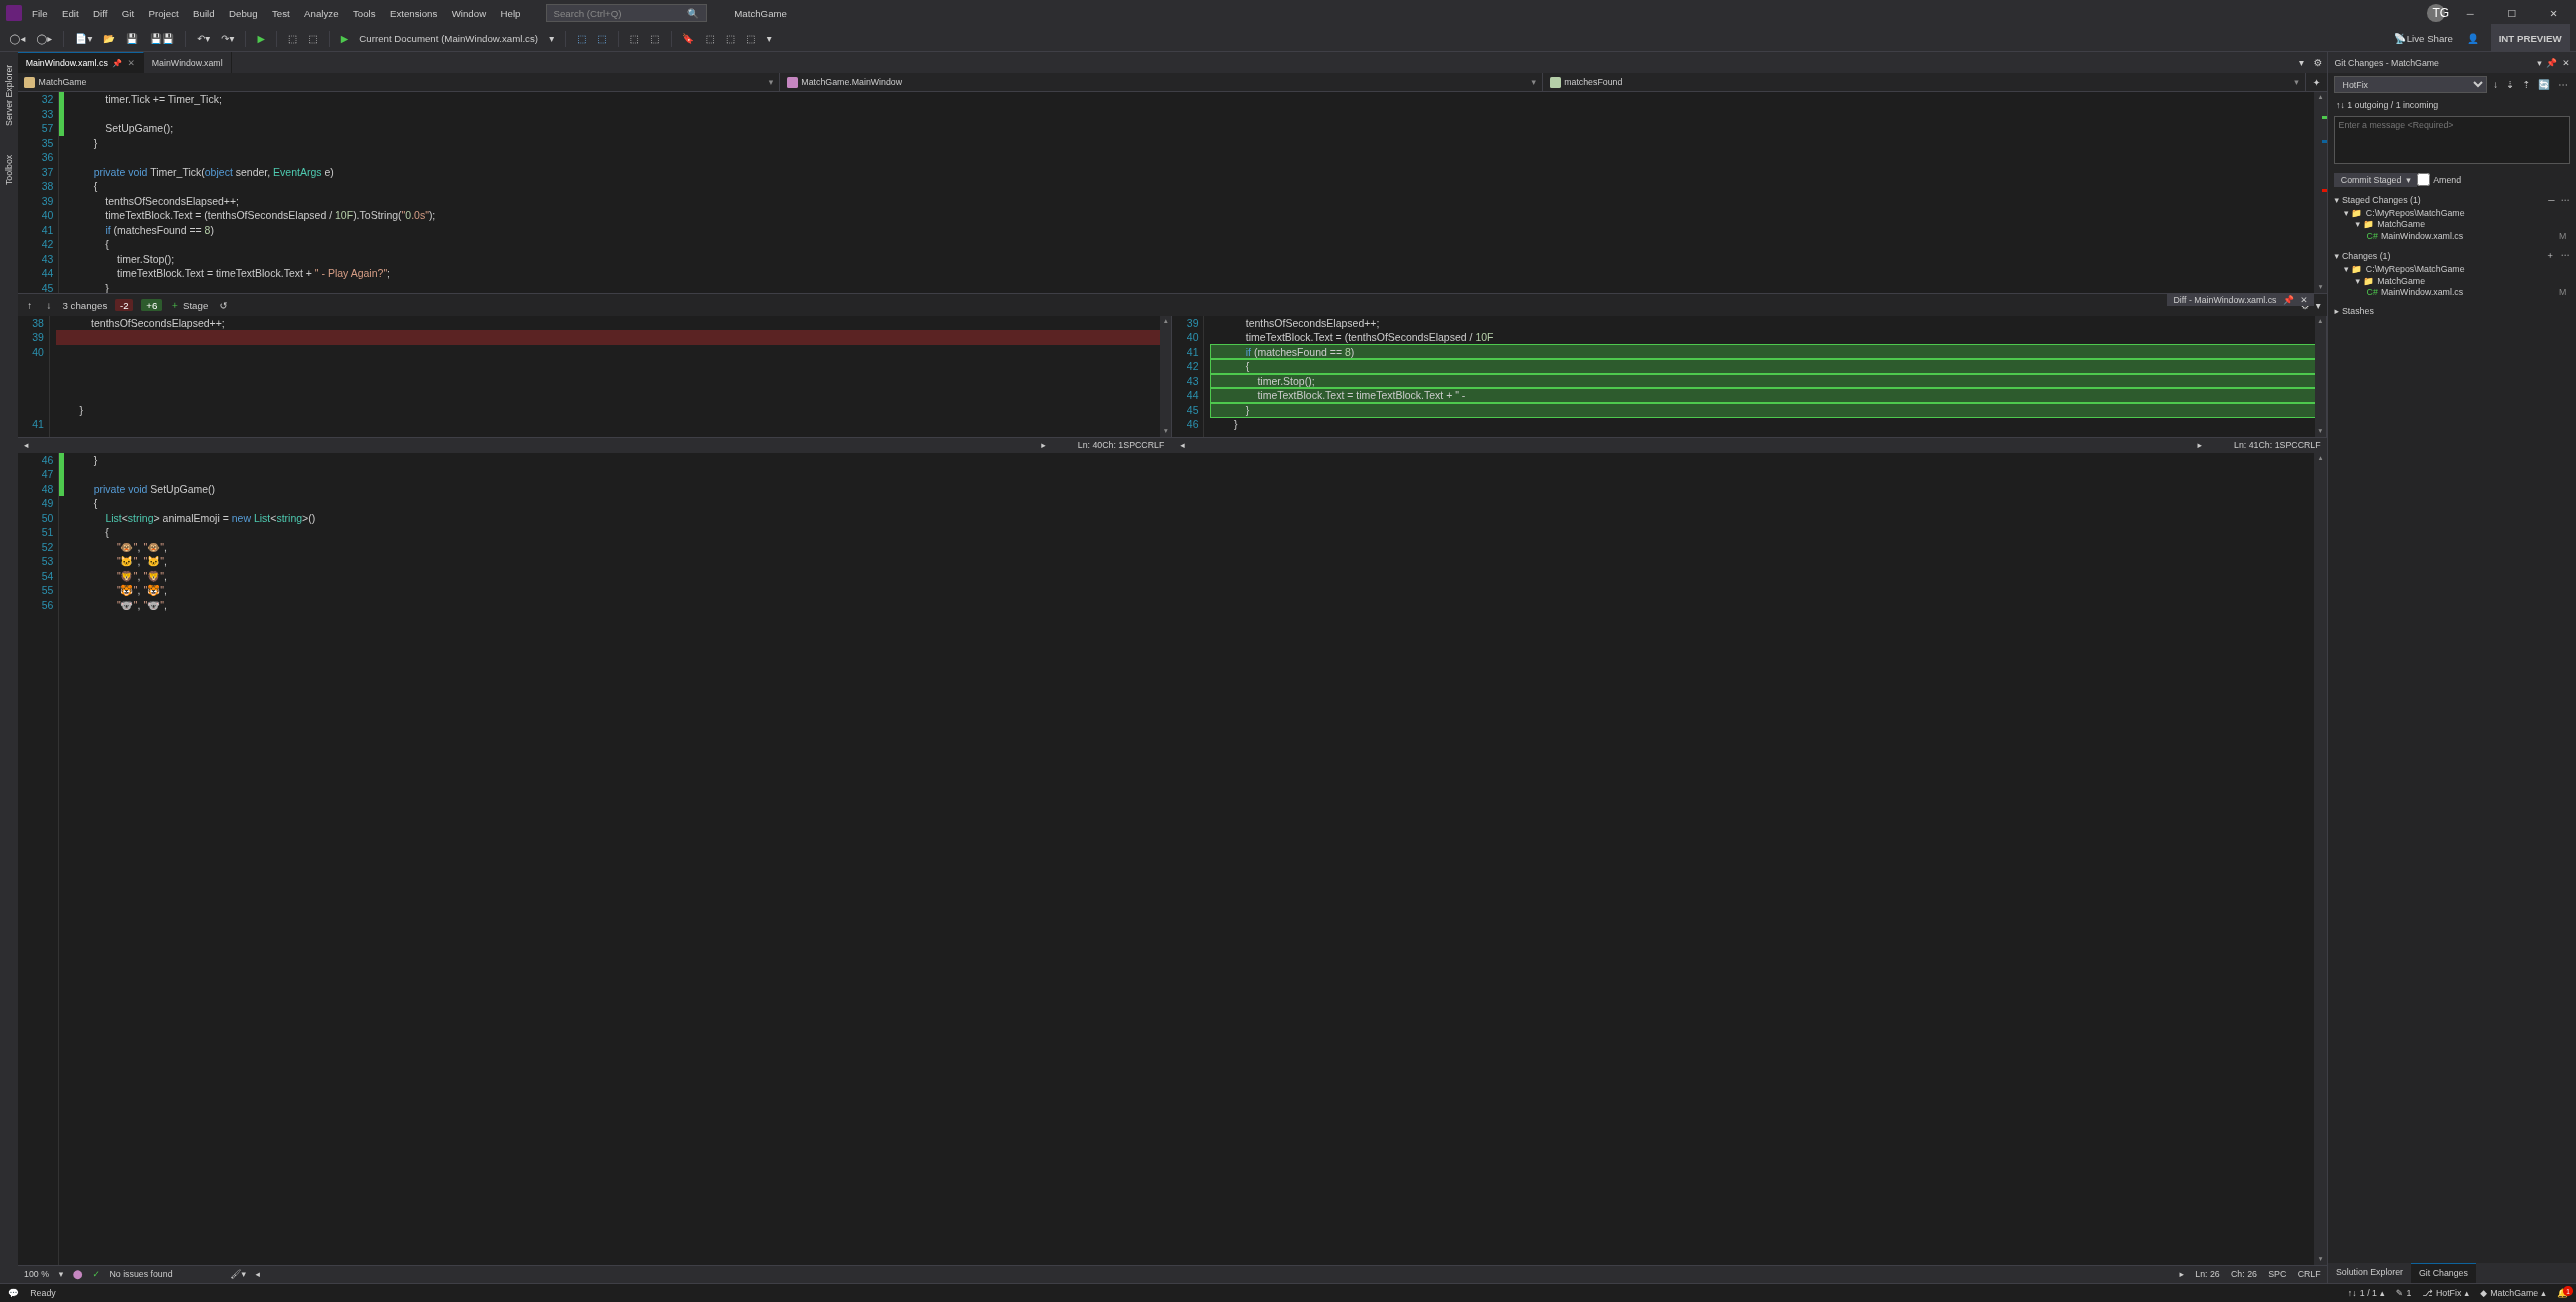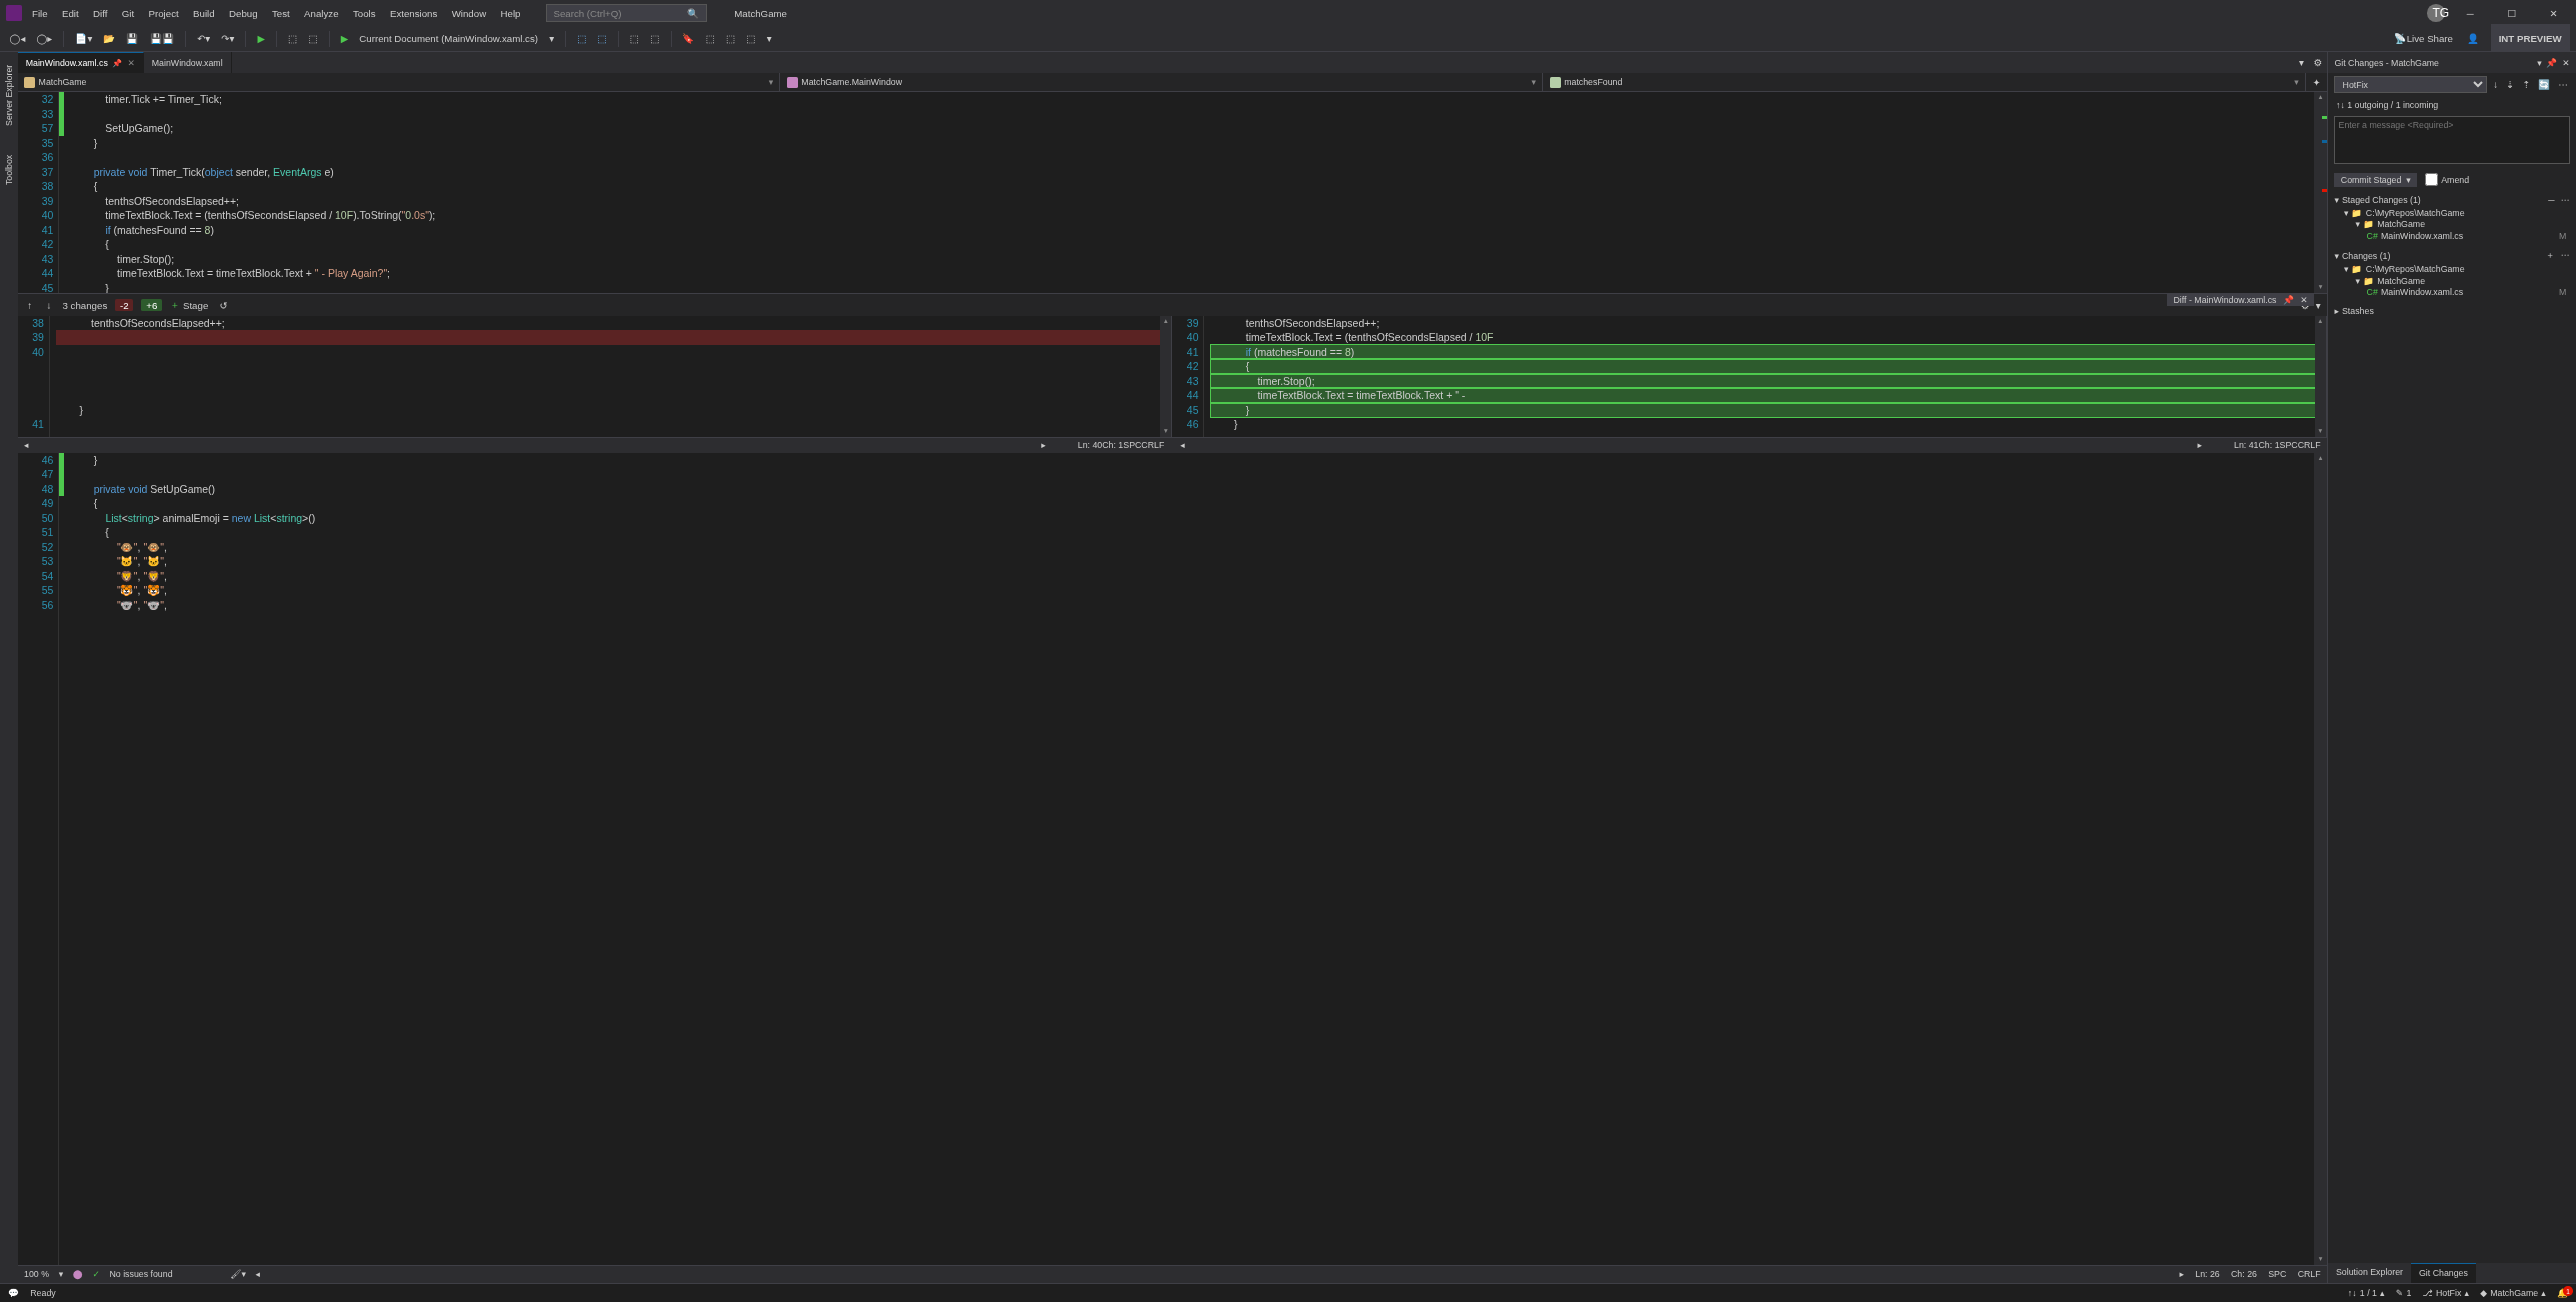--- a/index.html
+++ b/index.html
@@ -81,21 +81,21 @@
 
 .git-panel { width: 249px; background: #252526; border-left: 0.8px solid #3f3f46; display: flex; flex-direction: column; }
 .git-header { background: #2d2d30; height: 21px; display: flex; align-items: center; padding: 0 6.4px; font-size: 8.8px; }
 .git-header .right { margin-left: auto; display: flex; gap: 4.8px; }
 .git-toolbar { padding: 3.2px 6.4px; display: flex; align-items: center; gap: 4.8px; }
 .git-toolbar select { background: #3f3f46; color: #ccc; border: 0.8px solid #555; padding: 1.6px 3.2px; flex: 1; font-size: 8.8px; }
 .git-toolbar .gbtn { color: #ccc; cursor: pointer; padding: 1.6px; }
 .git-sync { padding: 3.2px 8px; color: #ccc; font-size: 8.8px; }
 .git-msg { margin: 3.2px 6.4px; }
 .git-msg textarea { width: 100%; height: 48px; background: #1e1e1e; border: 0.8px solid #555; color: #ccc; padding: 3.2px; resize: none; font-size: 8.8px; }
-.git-commit { padding: 3.2px 6.4px; display: flex; align-items: center; gap: 8px; }
+.git-commit { padding: 3.2px 6.4px; display: flex; align-items: center; }
 .git-commit .btn { background: #3f3f46; padding: 2.4px 6.4px; display: flex; align-items: center; gap: 4.8px; cursor: pointer; font-size: 8.8px; }
 .git-commit label { display: flex; align-items: center; gap: 3.2px; font-size: 8.8px; }
 .git-section { padding: 3.2px 6.4px; }
 .git-section-h { display: flex; align-items: center; gap: 3.2px; font-size: 8.8px; padding: 1.6px 0; cursor: pointer; }
 .git-section-h .right { margin-left: auto; display: flex; gap: 6.4px; color: #ccc; }
 .git-tree { padding-left: 9.7px; font-size: 8.8px; }
 .git-tree .node { display: flex; align-items: center; gap: 3.2px; padding: 0.8px 0; cursor: pointer; }
 .git-tree .node .status { margin-left: auto; color: #888; padding-right: 3.2px; }
 .git-tree .indent1 { padding-left: 11.3px; }
 .git-tree .indent2 { padding-left: 22.5px; }

